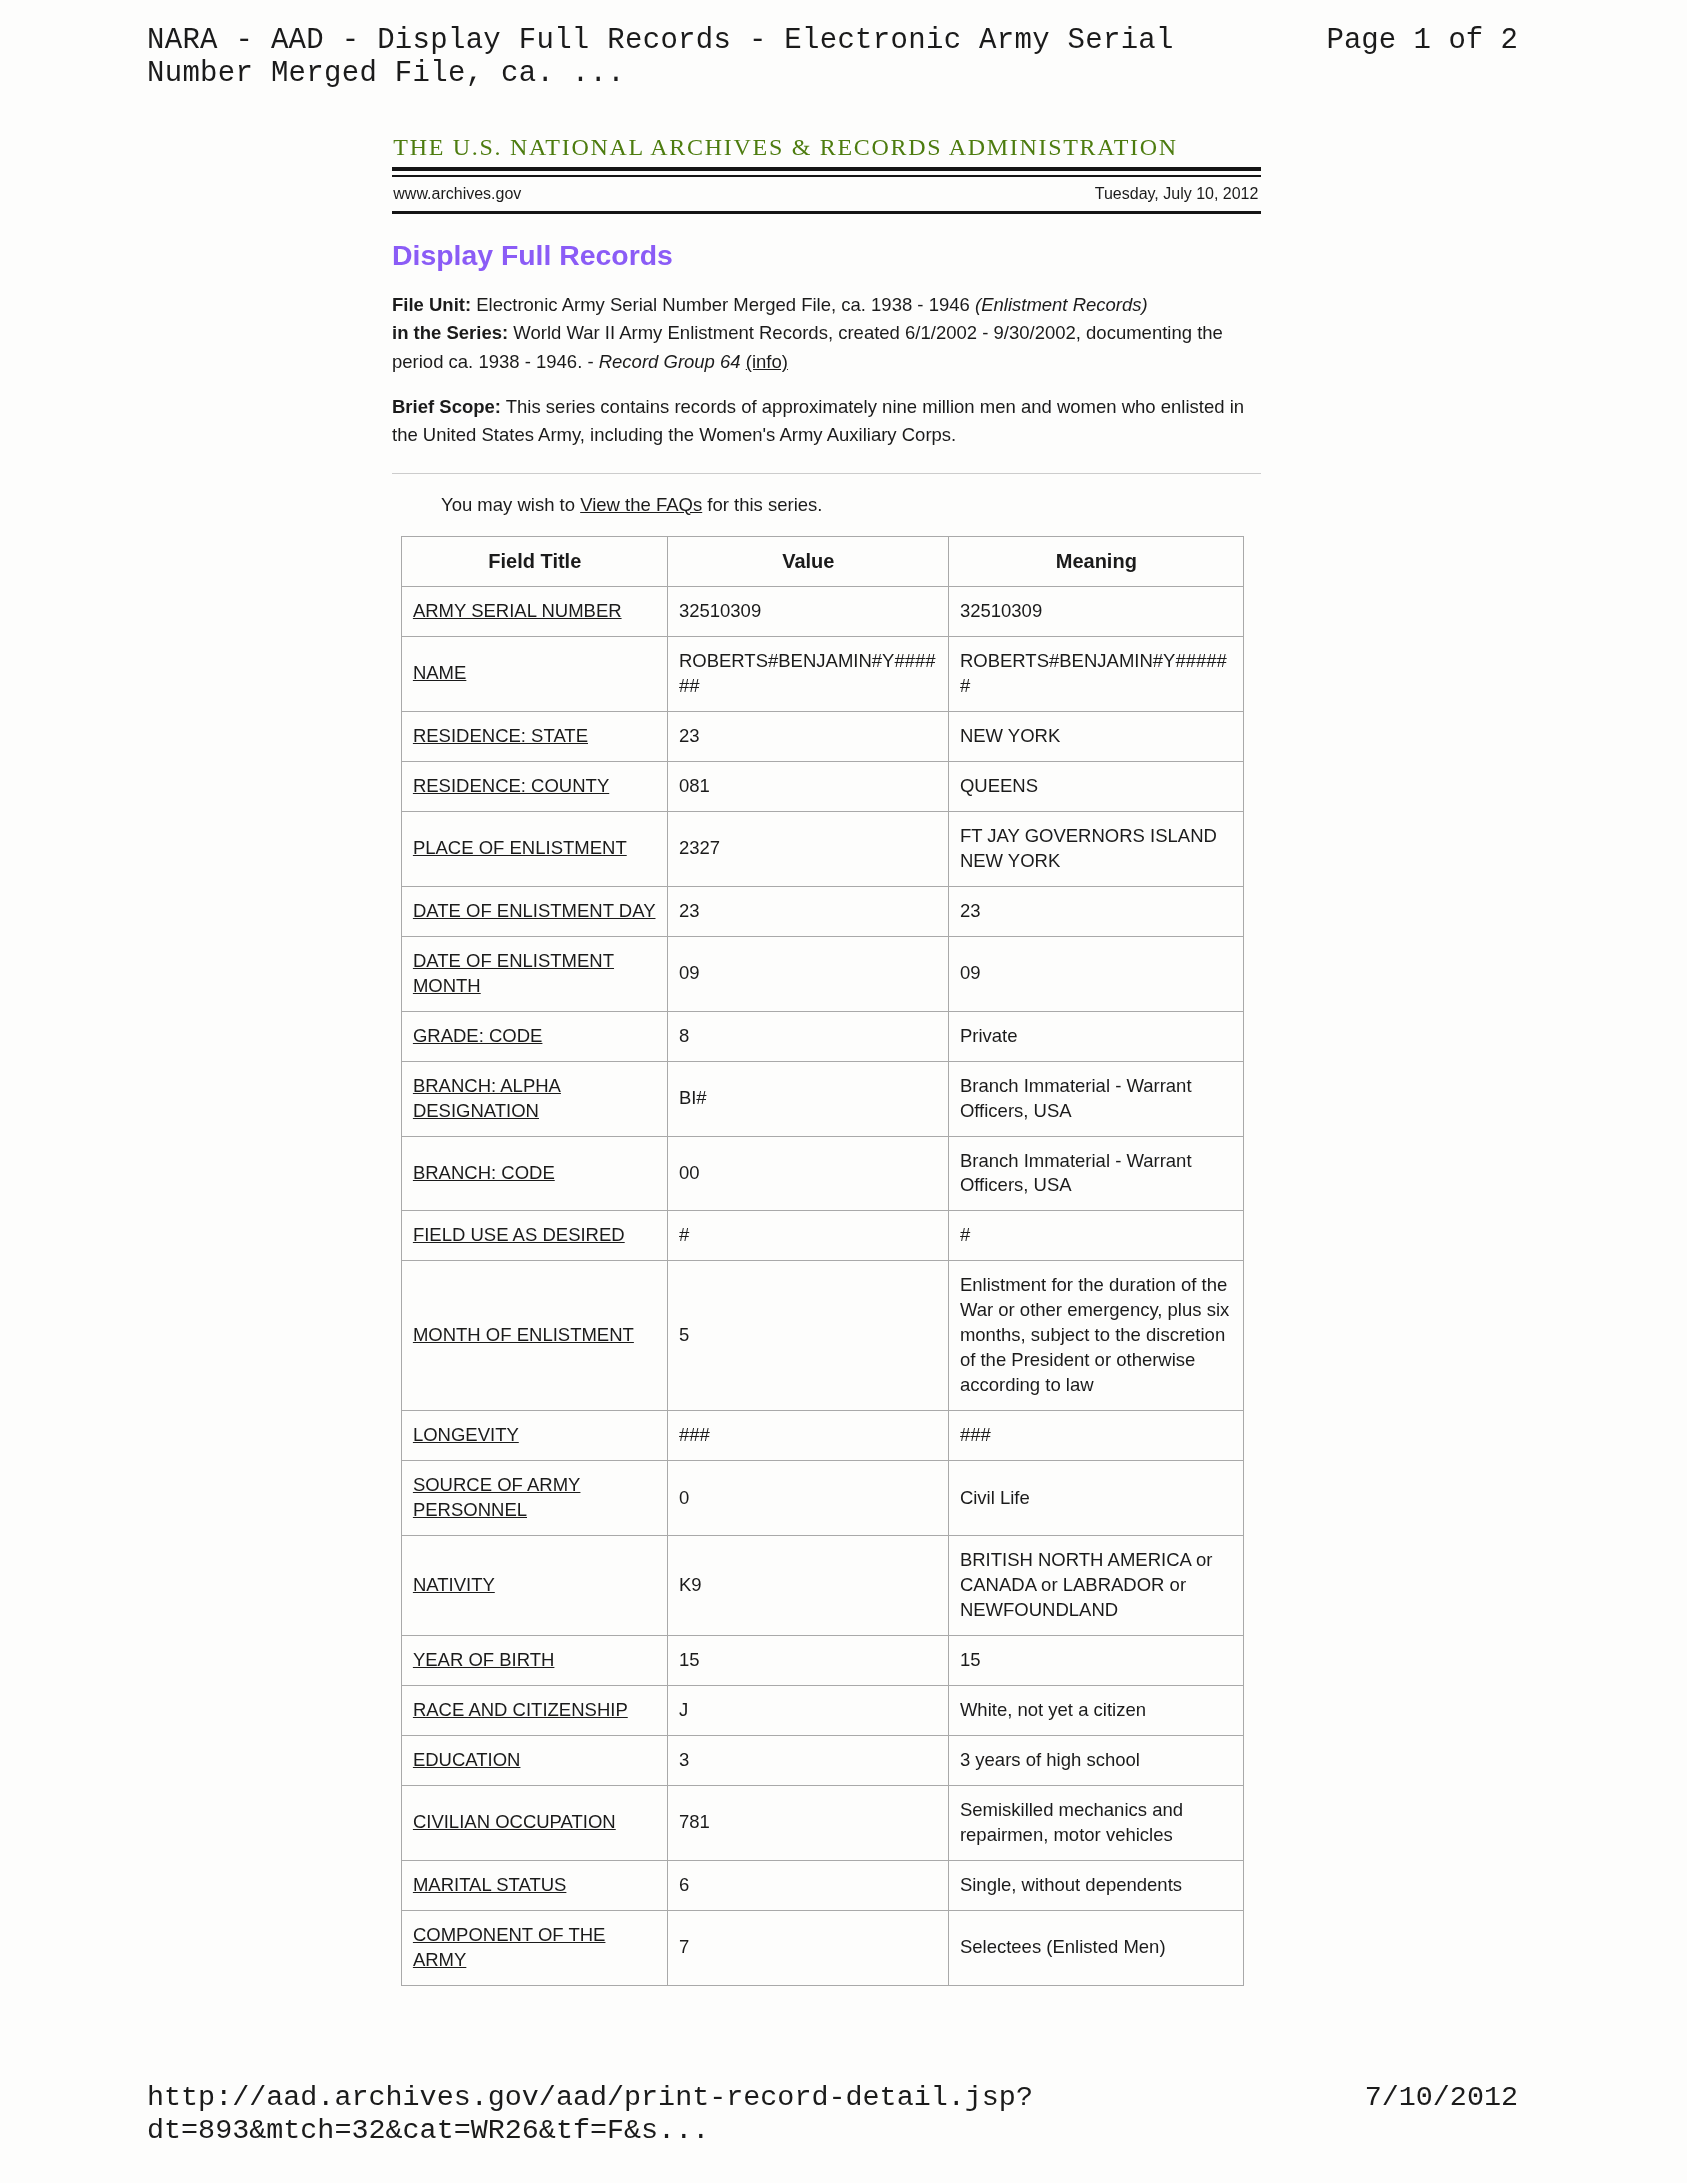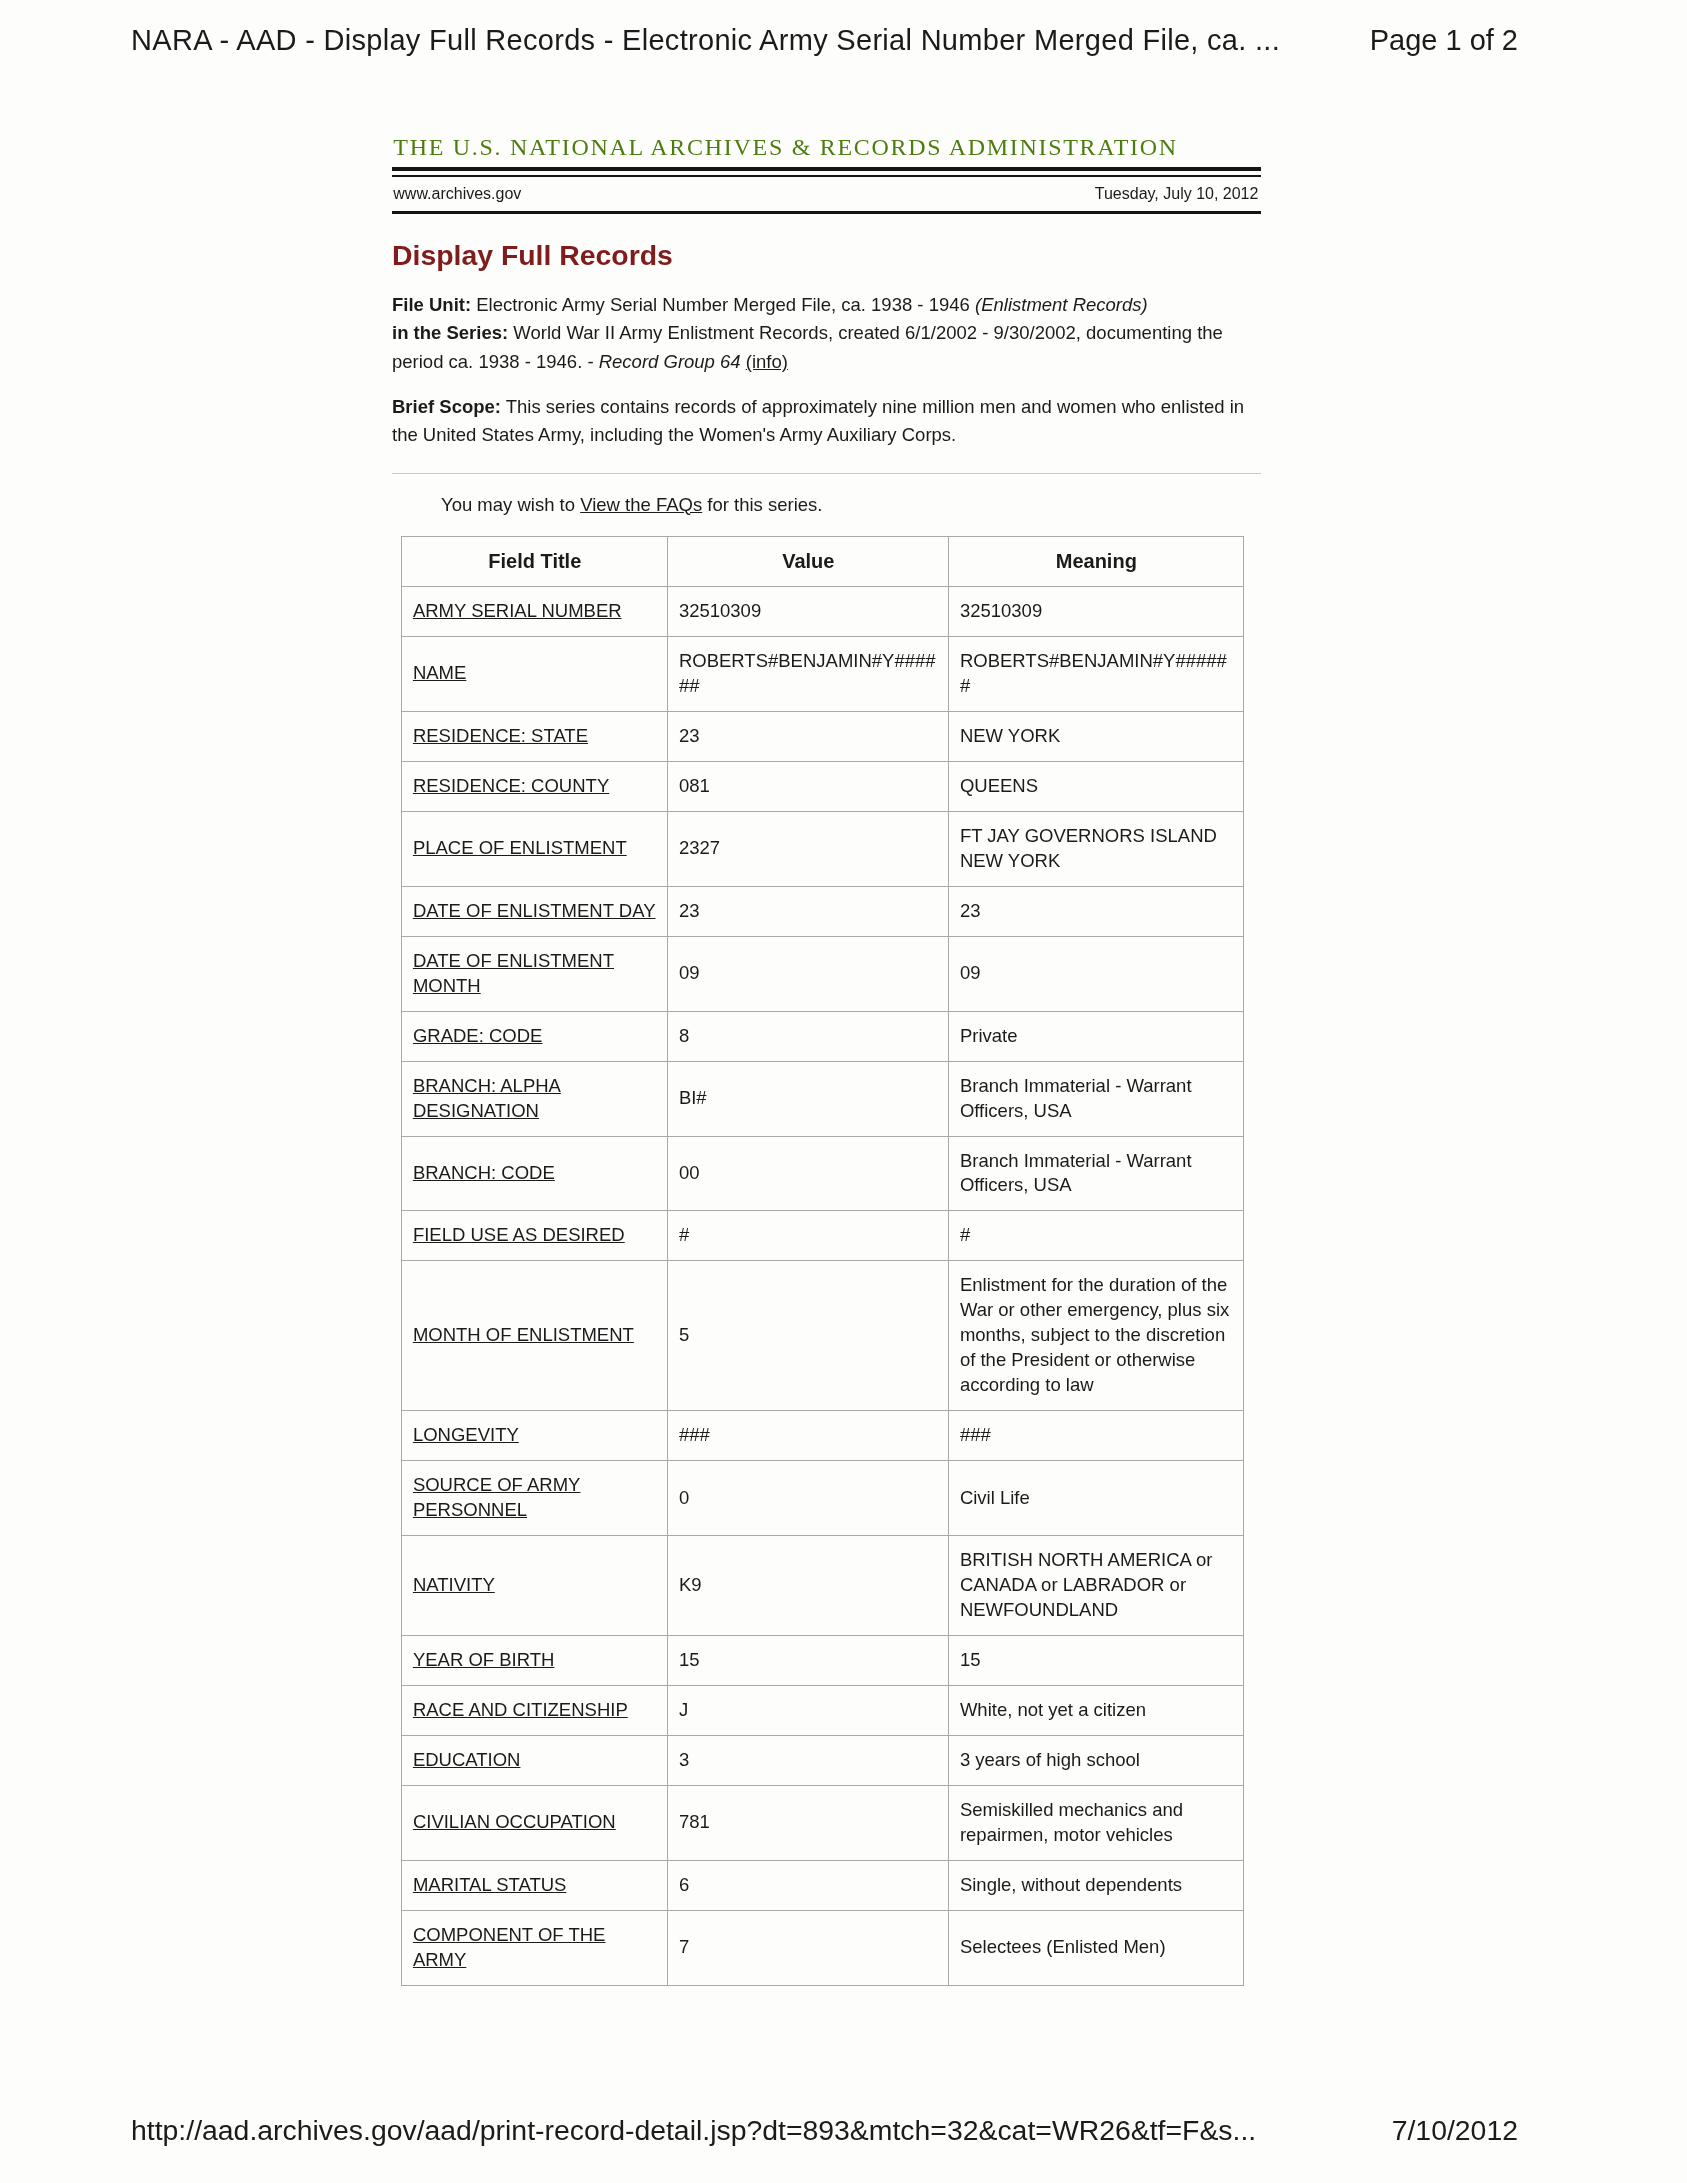--- a/index.html
+++ b/index.html
@@ -8,23 +8,23 @@
     width:1687px;height:2183px;
     background:#fdfdfc;
     color:#1b1b1b;
     font-family:"Liberation Sans", sans-serif;
     overflow:hidden;
   }
   a{color:inherit;text-decoration:underline;cursor:pointer;}
 
   
   .print-strip{
-    position:absolute;left:131px;right:169px;
+    position:absolute;left:147px;right:169px;
     display:flex;justify-content:space-between;align-items:baseline;
-    font-family:Liberation Sans, sans-serif;
+    font-family:Liberation Mono, monospace;
   }
   .print-header{top:24px;font-size:29px;}
   .print-header .ph-title{letter-spacing:0.3px;}
   .print-header .ph-page{font-size:29px;padding-left:40px;white-space:nowrap;}
   .print-footer{bottom:36px;font-size:28.4px;}
 
   
   .content{position:absolute;top:131px;left:392px;width:869px;}
 
   
@@ -33,21 +33,21 @@
     font-size:24px;letter-spacing:1.7px;white-space:nowrap;
     color:#4d7c0f;padding:2.6px 0 6.6px 1.3px;
   }
   .banner-rule{border-top:4.6px solid #151515;border-bottom:2px solid #151515;height:4px;}
   .banner-meta{
     display:flex;justify-content:space-between;align-items:baseline;
     font-size:16px;padding:8px 2.6px 8px 1.3px;
   }
   .banner-bottom{border-top:3.3px solid #151515;height:0;}
 
-  h1{font-size:28.4px;font-weight:bold;color:#7f1d1d;margin:25px 0 18.5px;}
+  h1{font-size:28.4px;font-weight:bold;color:#8b5cf6;margin:25px 0 18.5px;}
   .para{font-size:18.5px;line-height:1.55;margin:0 0 16px;}
   .para b{font-weight:bold;}
   .italic{font-style:italic;}
   .rule-faint{border:none;border-top:1.3px solid #cscsc;border-top:1.3px solid #cccccc;margin:22.5px 0 0;}
   .faq-line{font-size:18.5px;margin:20px 0 0 49px;}
   .nav{font-size:19px;text-align:right;margin-top:14.6px;}
   .nav .sep{text-decoration:none;padding:0 6.6px;}
 
   
   table.record{

